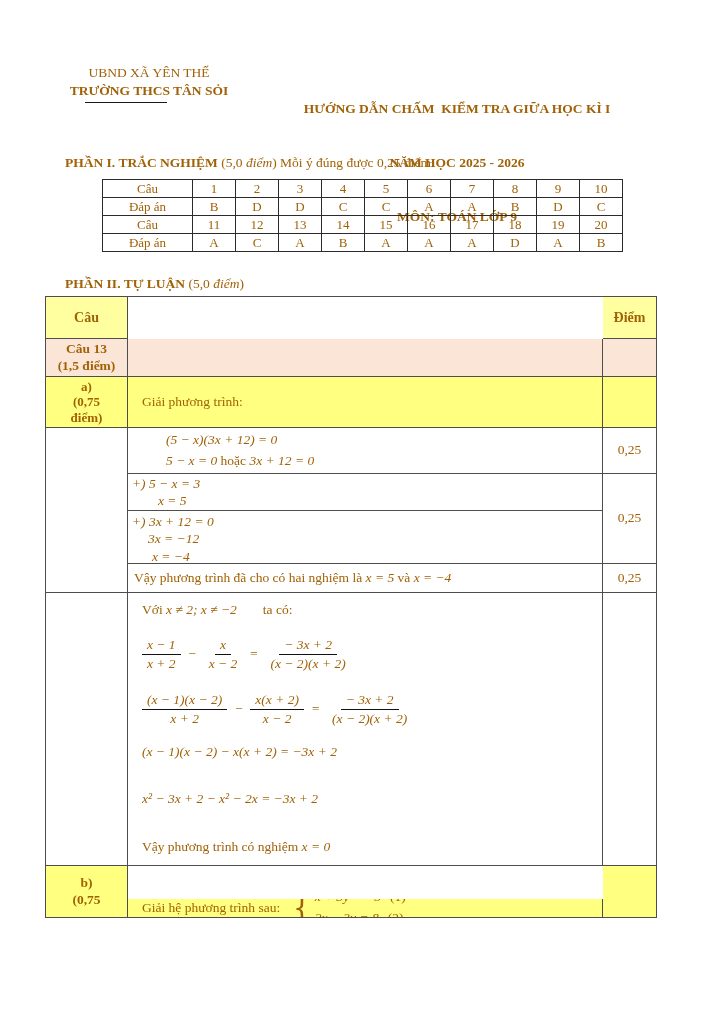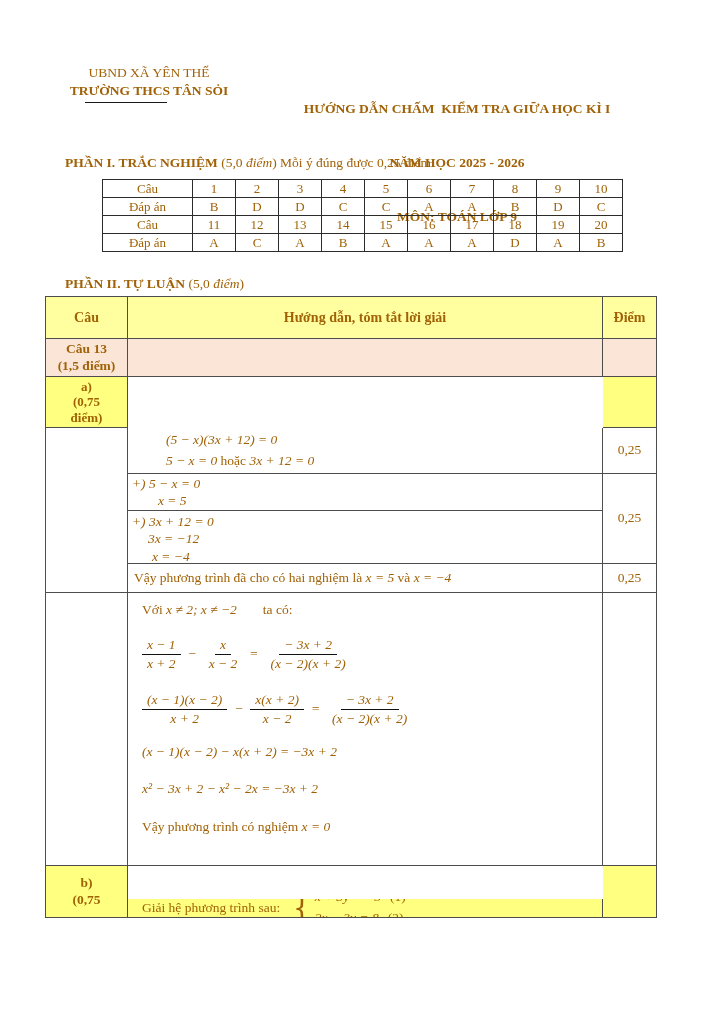--- a/index.html
+++ b/index.html
@@ -57,21 +57,21 @@
   .ind2 { padding-left:16px; }
   .ind3 { padding-left:20px; }
   .vaymid { display:flex; align-items:center; padding-left:6px; white-space:pre-wrap; }
 
   .bigmid { padding:8px 4px 0 14px; }
   .line   { line-height:1.3; }
   .feq { display:flex; align-items:center; gap:7px; }
   .frac { display:inline-flex; flex-direction:column; align-items:center; text-align:center; }
   .frac .num { display:block; padding:0 5px 1px 5px; border-bottom:1px solid #111; }
   .frac .den { display:block; padding:1px 5px 0 5px; }
-  .mt16 { margin-top:16px; } .mt20 { margin-top:20px; } .mt14 { margin-top:20px; }
+  .mt16 { margin-top:16px; } .mt20 { margin-top:20px; } .mt14 { margin-top:30px; }
   .gap2 { display:inline-block; width:18px; }
   .gap1 { display:inline-block; width:26px; }
 
   .bmid { display:flex; align-items:center; padding-left:14px; gap:10px; }
   .sys  { display:inline-flex; align-items:center; }
   .brace { font-family:"DejaVu Serif",serif; font-size:37px; font-weight:normal; line-height:0.9; transform:scaleX(0.75); margin-right:1px; font-style:normal; }
   .syslines { display:inline-flex; flex-direction:column; line-height:1.55; }
   .tag { font-style:normal; margin-left:9px; }
 </style>
 </head>
@@ -147,48 +147,50 @@
       <td class="v">B</td>
     </tr>
   </tbody>
     </table>
 
   <div class="p2-head"><span class="b">PHẦN II. TỰ LUẬN</span> <span>(5,0 </span><span class="i">điểm</span><span>)</span></div>
 
   <div class="t2">
 
     <div class="c yh cc hdr-cell" style="grid-row:1;grid-column:1;">Câu</div>
-    <div class="c yh cc hdr-cell" style="grid-row:1;grid-column:2;">Hướng dẫn, tóm tắt lời giải</div>
     <div class="c yh cc hdr-cell" style="grid-row:1;grid-column:3;">Điểm</div>
 
     <div class="c pe cc b" style="grid-row:2;grid-column:1;">
       <div>Câu 13</div>
       <div>(1,5 điểm)</div>
     </div>
     <div class="c pe" style="grid-row:2;grid-column:2;"></div>
     <div class="c pe" style="grid-row:2;grid-column:3;"></div>
 
     <div class="c ya cc b" style="grid-row:3;grid-column:1;line-height:1.2;font-size:13px;">
       <div>a)</div>
       <div>(0,75</div>
       <div>điểm)</div>
     </div>
+    <div class="c ya vmid" style="grid-row:3;grid-column:2;padding-left:14px;">
+      <span>Giải phương trình:</span>
+    </div>
     <div class="c ya" style="grid-row:3;grid-column:3;"></div>
 
     <div class="c" style="grid-row:4/7;grid-column:1;"></div>
 
     <div class="c r1mid" style="grid-row:4;grid-column:2;">
       <div class="m">(5 − x)(3x + 12) = 0</div>
       <div><span class="m">5 − x = 0</span> <span>hoặc</span> <span class="m">3x + 12 = 0</span></div>
     </div>
     <div class="c cc" style="grid-row:4;grid-column:3;">0,25</div>
 
     <div class="c r2mid" style="grid-row:5;grid-column:2;">
       <div class="blkA">
-        <div class="m">+) 5 − x = 0</div>
+        <div class="m">+) 5 − x = 3</div>
         <div class="m ind1">x = 5</div>
       </div>
       <div class="blkB">
         <div class="m">+) 3x + 12 = 0</div>
         <div class="m ind2">3x = −12</div>
         <div class="m ind3">x = −4</div>
       </div>
     </div>
     <div class="c cc" style="grid-row:5;grid-column:3;">0,25</div>
 

